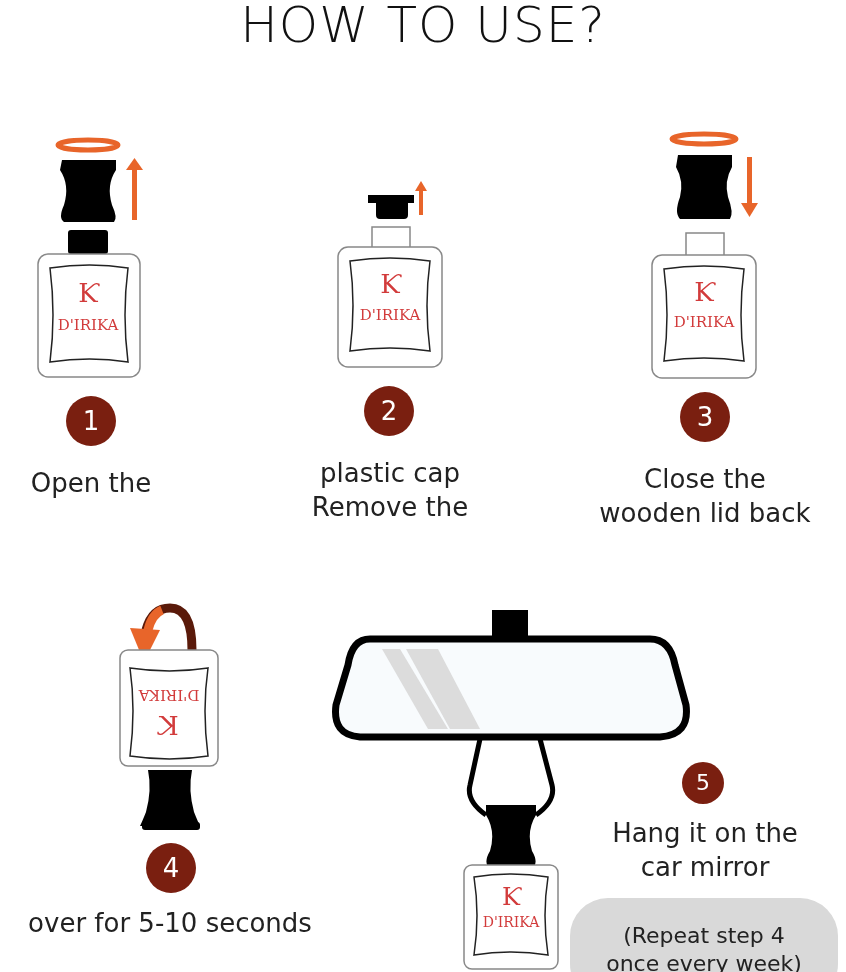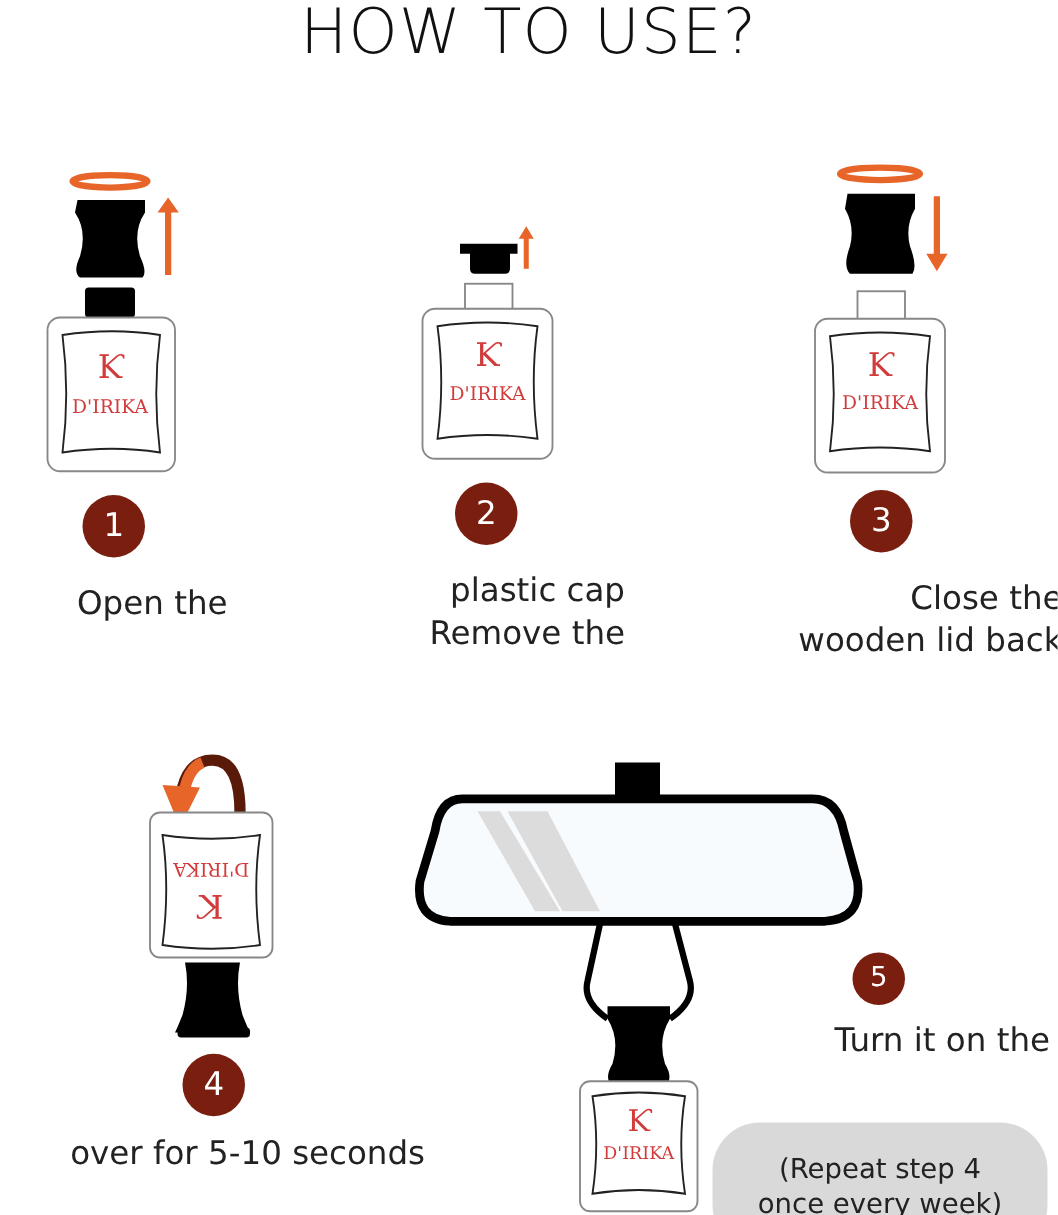--- a/index.html
+++ b/index.html
@@ -1,20 +1,20 @@
 <!DOCTYPE html>
 <html><head>
 <meta charset="utf-8">
 <style>
   html, body { margin:0; padding:0; background:#fff; }
   body { width:846px; height:972px; position:relative; overflow:hidden; font-family:"DejaVu Sans","Liberation Sans",sans-serif; color:#1a1a1a; }
   .abs { position:absolute; }
   .title { left:0; width:846px; top:-4px; text-align:center; font-size:50px; font-weight:300; letter-spacing:1px; color:#111; font-family:"DejaVu Sans",sans-serif; }
   .badge { width:50px; height:50px; border-radius:50%; background:#7a1f10; color:#fff; font-size:26px; text-align:center; line-height:50px; }
-  .caption { text-align:right; font-size:26px; line-height:34px; color:#222; }
+  .caption { text-align:center; font-size:26px; line-height:34px; color:#222; }
   .pill { background:#d9d9d9; border-radius:38px; text-align:center; font-size:22px; line-height:28px; padding:24px 0; color:#222; }
   svg { position:absolute; overflow:visible; }
   .logo-text { font-family:"DejaVu Serif","Liberation Serif",serif; fill:#d23b3b; }
 </style>
 </head>
 <body>
 
 <div class="abs title">HOW TO USE?</div>
 
 <svg style="left:30px;top:130px" width="130" height="260">
@@ -101,18 +101,19 @@
   <polygon points="76,44 108,44 150,124 120,124" fill="#dcdcdc"></polygon>
   <path d="M150 134 L140 180 Q136 196 156 210 M210 134 L222 180 Q226 196 206 210" fill="none" stroke="#000" stroke-width="5"></path>
   <path d="M156 200 H206 V210 Q196 226 202 246 Q208 256 204 262 H158 Q154 256 160 246 Q166 226 156 210Z" fill="#000"></path>
   <rect x="134" y="260" width="94" height="104" rx="8" fill="#fff" stroke="#888" stroke-width="1.5"></rect>
   <path d="M144 272 Q181 266 218 272 Q212 310 218 350 Q181 344 144 350 Q150 310 144 272Z" fill="none" stroke="#222" stroke-width="1.5"></path>
   <text x="181" y="300" text-anchor="middle" class="logo-text" font-size="24">Ƙ</text>
   <text x="181" y="322" text-anchor="middle" class="logo-text" font-size="14">D'IRIKA</text>
 </svg>
 <div class="abs badge" style="left:682px;top:762px;width:42px;height:42px;line-height:42px;font-size:22px">5</div>
 <div class="abs caption" style="left:570px;top:816px;width:270px">
-  <div>Turn it on the</div>
+  <div>Hang it on the</div>
+  <div>car mirror</div>
 </div>
 <div class="abs pill" style="left:570px;top:898px;width:268px">
   <div>(Repeat step 4</div>
   <div>once every week)</div>
 </div>
 
 </body></html>

